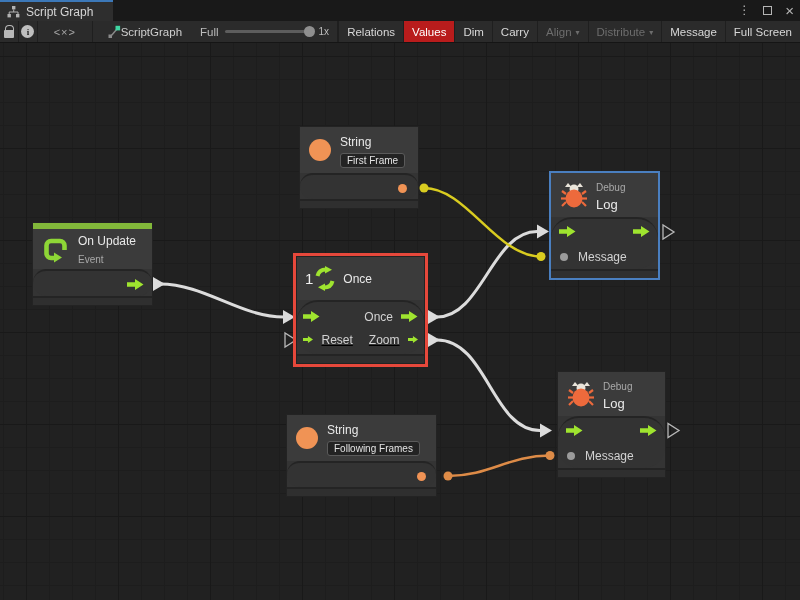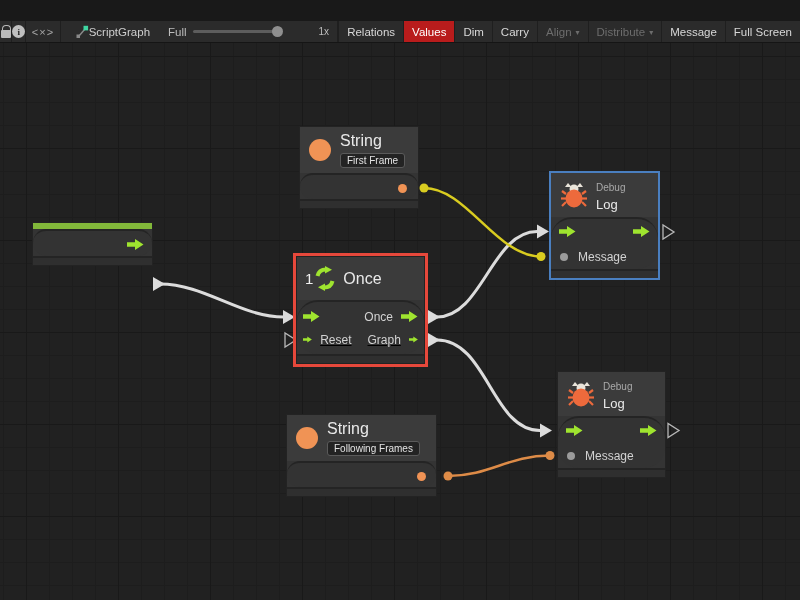--- a/index.html
+++ b/index.html
@@ -19,21 +19,21 @@
   
   .toolbar { position:absolute; left:0; top:21px; width:800px; height:22px; background:#2b2b2b;
              border-bottom:1px solid #151515; display:flex; align-items:stretch; font-size:11.5px; color:#cfcfcf; }
   .tseg { display:flex; align-items:center; justify-content:center; border-right:1px solid #1f1f1f; }
   .tb-icnbtn { width:24px; }
   .tb-code { width:70px; }
   .graphname { display:flex; align-items:center; gap:0; padding:0 10px 0 14px; border-right:none; }
   .zoomwrap { display:flex; align-items:center; gap:6px; padding:0 8px; border-right:1px solid #1f1f1f; }
   .slider { position:relative; width:88px; height:3px; background:#5d5d5d; border-radius:2px; }
   .knob { position:absolute; right:-2px; top:-4px; width:11px; height:11px; border-radius:50%; background:#8f8f8f; }
-  .zoomval { font-size:10px; color:#bdbdbd;margin-left:32px; }
+  .zoomval { font-size:10px; color:#bdbdbd; }
   .tb-group { margin-left:auto; display:flex; height:100%; }
   .tb-btn { display:flex; align-items:center; gap:4px; padding:0 8px; border-left:1px solid #1f1f1f;
             color:#d8d8d8; cursor:default; white-space:nowrap; }
   .tb-btn.active { background:#b91c1c; color:#fff; }
   .tb-btn.disabled { color:#6d6d6d; }
   .caret { font-size:8px; position:relative; top:1px; }
   .lock { position:relative; width:10px; height:8px; background:#b9b9b9; border-radius:1px; margin-top:5px; }
   .lock:before { content:""; position:absolute; left:1.5px; top:-5px; width:7px; height:6px;
                  border:1.5px solid #b9b9b9; border-bottom:none; border-radius:4px 4px 0 0; }
   .infoc { width:13px; height:13px; border-radius:50%; background:#bfbfbf; color:#222; font-weight:bold;
@@ -51,37 +51,53 @@
     background-position:26px 13px, 26px 13px, 3px 13px, 3px 13px; }
   .wires { position:absolute; left:0; top:0; width:800px; height:557px; }
 
   
   .node { position:absolute; background:#343434; box-shadow:0 0 0 1px #232323; }
   .node.sel-blue { box-shadow:0 0 0 2px #4a7fc0; }
   .node.sel-red  { outline:3px solid #e6483b; outline-offset:1px; box-shadow:0 0 0 1px #232323; }
   .nh { background:#3b3b3b; display:flex; align-items:center; }
   .nbody { border-top:2px solid #242424; background:#333333; position:relative;border-radius:21px; }
   .nfoot { border-top:2px solid #242424; background:#2f2f2f; height:9px; }
-  .ntitle { font-size:16px; color:#e9e9e9; }
+  .ntitle { font-size:12px; color:#e9e9e9; }
   .nsub { font-size:10px; color:#a9a9a9; }
   .plabel { font-size:12px; color:#d2d2d2; }
   .vfield { display:inline-block; margin-top:3px; background:#232323; border:1px solid #5a5a5a;
             border-radius:3px; color:#e3e3e3; font-size:10px; padding:1px 6px; white-space:nowrap; }
   .circ-orange { width:22px; height:22px; border-radius:50%; background:#f09355; flex:none; }
   .dot-orange { width:9px; height:9px; border-radius:50%; background:#f09355; }
   .dot-grey { width:8px; height:8px; border-radius:50%; background:#9b9b9b; }
   .row { display:flex; align-items:center; padding:0 6px; }
   .greenbar { height:6px; background:#82b83a; }
   .flex1 { flex:1; }
 </style>
 </head>
 <body>
 
 <div class="stage">
 
+  <div class="titlebar">
+    <div class="tab">
+      <svg width="13" height="12" viewBox="0 0 13 12">
+        <rect x="5" y="0" width="3.4" height="3.4" fill="#b2b2b2"></rect>
+        <rect x="0.5" y="8" width="3.4" height="3.4" fill="#b2b2b2"></rect>
+        <rect x="9" y="8" width="3.4" height="3.4" fill="#b2b2b2"></rect>
+        <path d="M6.7 3.4 V6 M2.2 8 V6 H11 V8" stroke="#b2b2b2" fill="none" stroke-width="1"></path>
+      </svg>
+      <span class="tab-label">Script Graph</span>
+    </div>
+    <div class="winctl">
+      <span class="glyph">⋮</span>
+      <span class="maxbox"></span>
+      <span class="glyph" style="font-size:15px">×</span>
+    </div>
+  </div>
 
   <div class="toolbar">
     <div class="tseg tb-icnbtn">
         <span class="lock"></span>
       </div>
     <div class="tseg tb-icnbtn">
         <span class="infoc">i</span>
       </div>
     <div class="tseg tb-code">
         <span class="codeglyph">&lt;×&gt;</span>
@@ -214,20 +230,30 @@
         <div class="row" style="height:25px; gap:10px; padding:0 9px;">
           <span class="dot-grey"></span>
           <span class="plabel">Message</span>
         </div>
       </div>
       <div class="nfoot"></div>
     </div>
 
     <div class="node" style="left:33px; top:180px; width:119px;">
       <div class="greenbar"></div>
+      <div class="nh" style="height:40px; padding-left:9px; gap:9px;">
+        <svg width="27" height="27" viewBox="0 0 27 27">
+          <path d="M13 22 H9 a4.5 4.5 0 0 1 -4.5 -4.5 V9.5 A4.5 4.5 0 0 1 9 5 h9 a4.5 4.5 0 0 1 4.5 4.5 V14" fill="none" stroke="#8ed636" stroke-width="4.6"></path>
+          <polygon points="12,16.5 12,26.5 20,21.5" fill="#8ed636"></polygon>
+        </svg>
+        <span>
+          <span class="ntitle">On Update</span><br>
+          <span class="nsub">Event</span>
+        </span>
+      </div>
       <div class="nbody" style="height:27px;">
         <svg width="17" height="11" viewBox="0 0 17 11" style="position:absolute; right:8px; top:8px;">
             <path d="M0 3.2 h8 V0 l8.5 5.5 -8.5 5.5 V7.8 H0 z" fill="#9fe42f"></path>
           </svg>
       </div>
       <div class="nfoot"></div>
     </div>
 
     <div class="node sel-red" style="left:297px; top:214px; width:127px;">
       <div class="nh" style="height:43px; padding-left:8px; gap:7px;">
@@ -252,21 +278,21 @@
           <svg width="17" height="11" viewBox="0 0 17 11">
               <path d="M0 3.2 h8 V0 l8.5 5.5 -8.5 5.5 V7.8 H0 z" fill="#9fe42f"></path>
             </svg>
         </div>
         <div class="row" style="height:21px; gap:8px; margin-top:2px;text-decoration:underline;">
           <svg width="17" height="11" viewBox="0 0 17 11">
               <path d="M0 3.2 h8 V0 l8.5 5.5 -8.5 5.5 V7.8 H0 z" fill="#9fe42f"></path>
             </svg>
           <span class="plabel">Reset</span>
           <span class="flex1"></span>
-          <span class="plabel">Graph</span>
+          <span class="plabel">Zoom</span>
           <svg width="17" height="11" viewBox="0 0 17 11">
               <path d="M0 3.2 h8 V0 l8.5 5.5 -8.5 5.5 V7.8 H0 z" fill="#9fe42f"></path>
             </svg>
         </div>
       </div>
       <div class="nfoot"></div>
     </div>
 
     <div class="node" style="left:558px; top:329px; width:107px;">
       <div class="nh" style="height:44px; padding-left:10px; gap:9px;">

